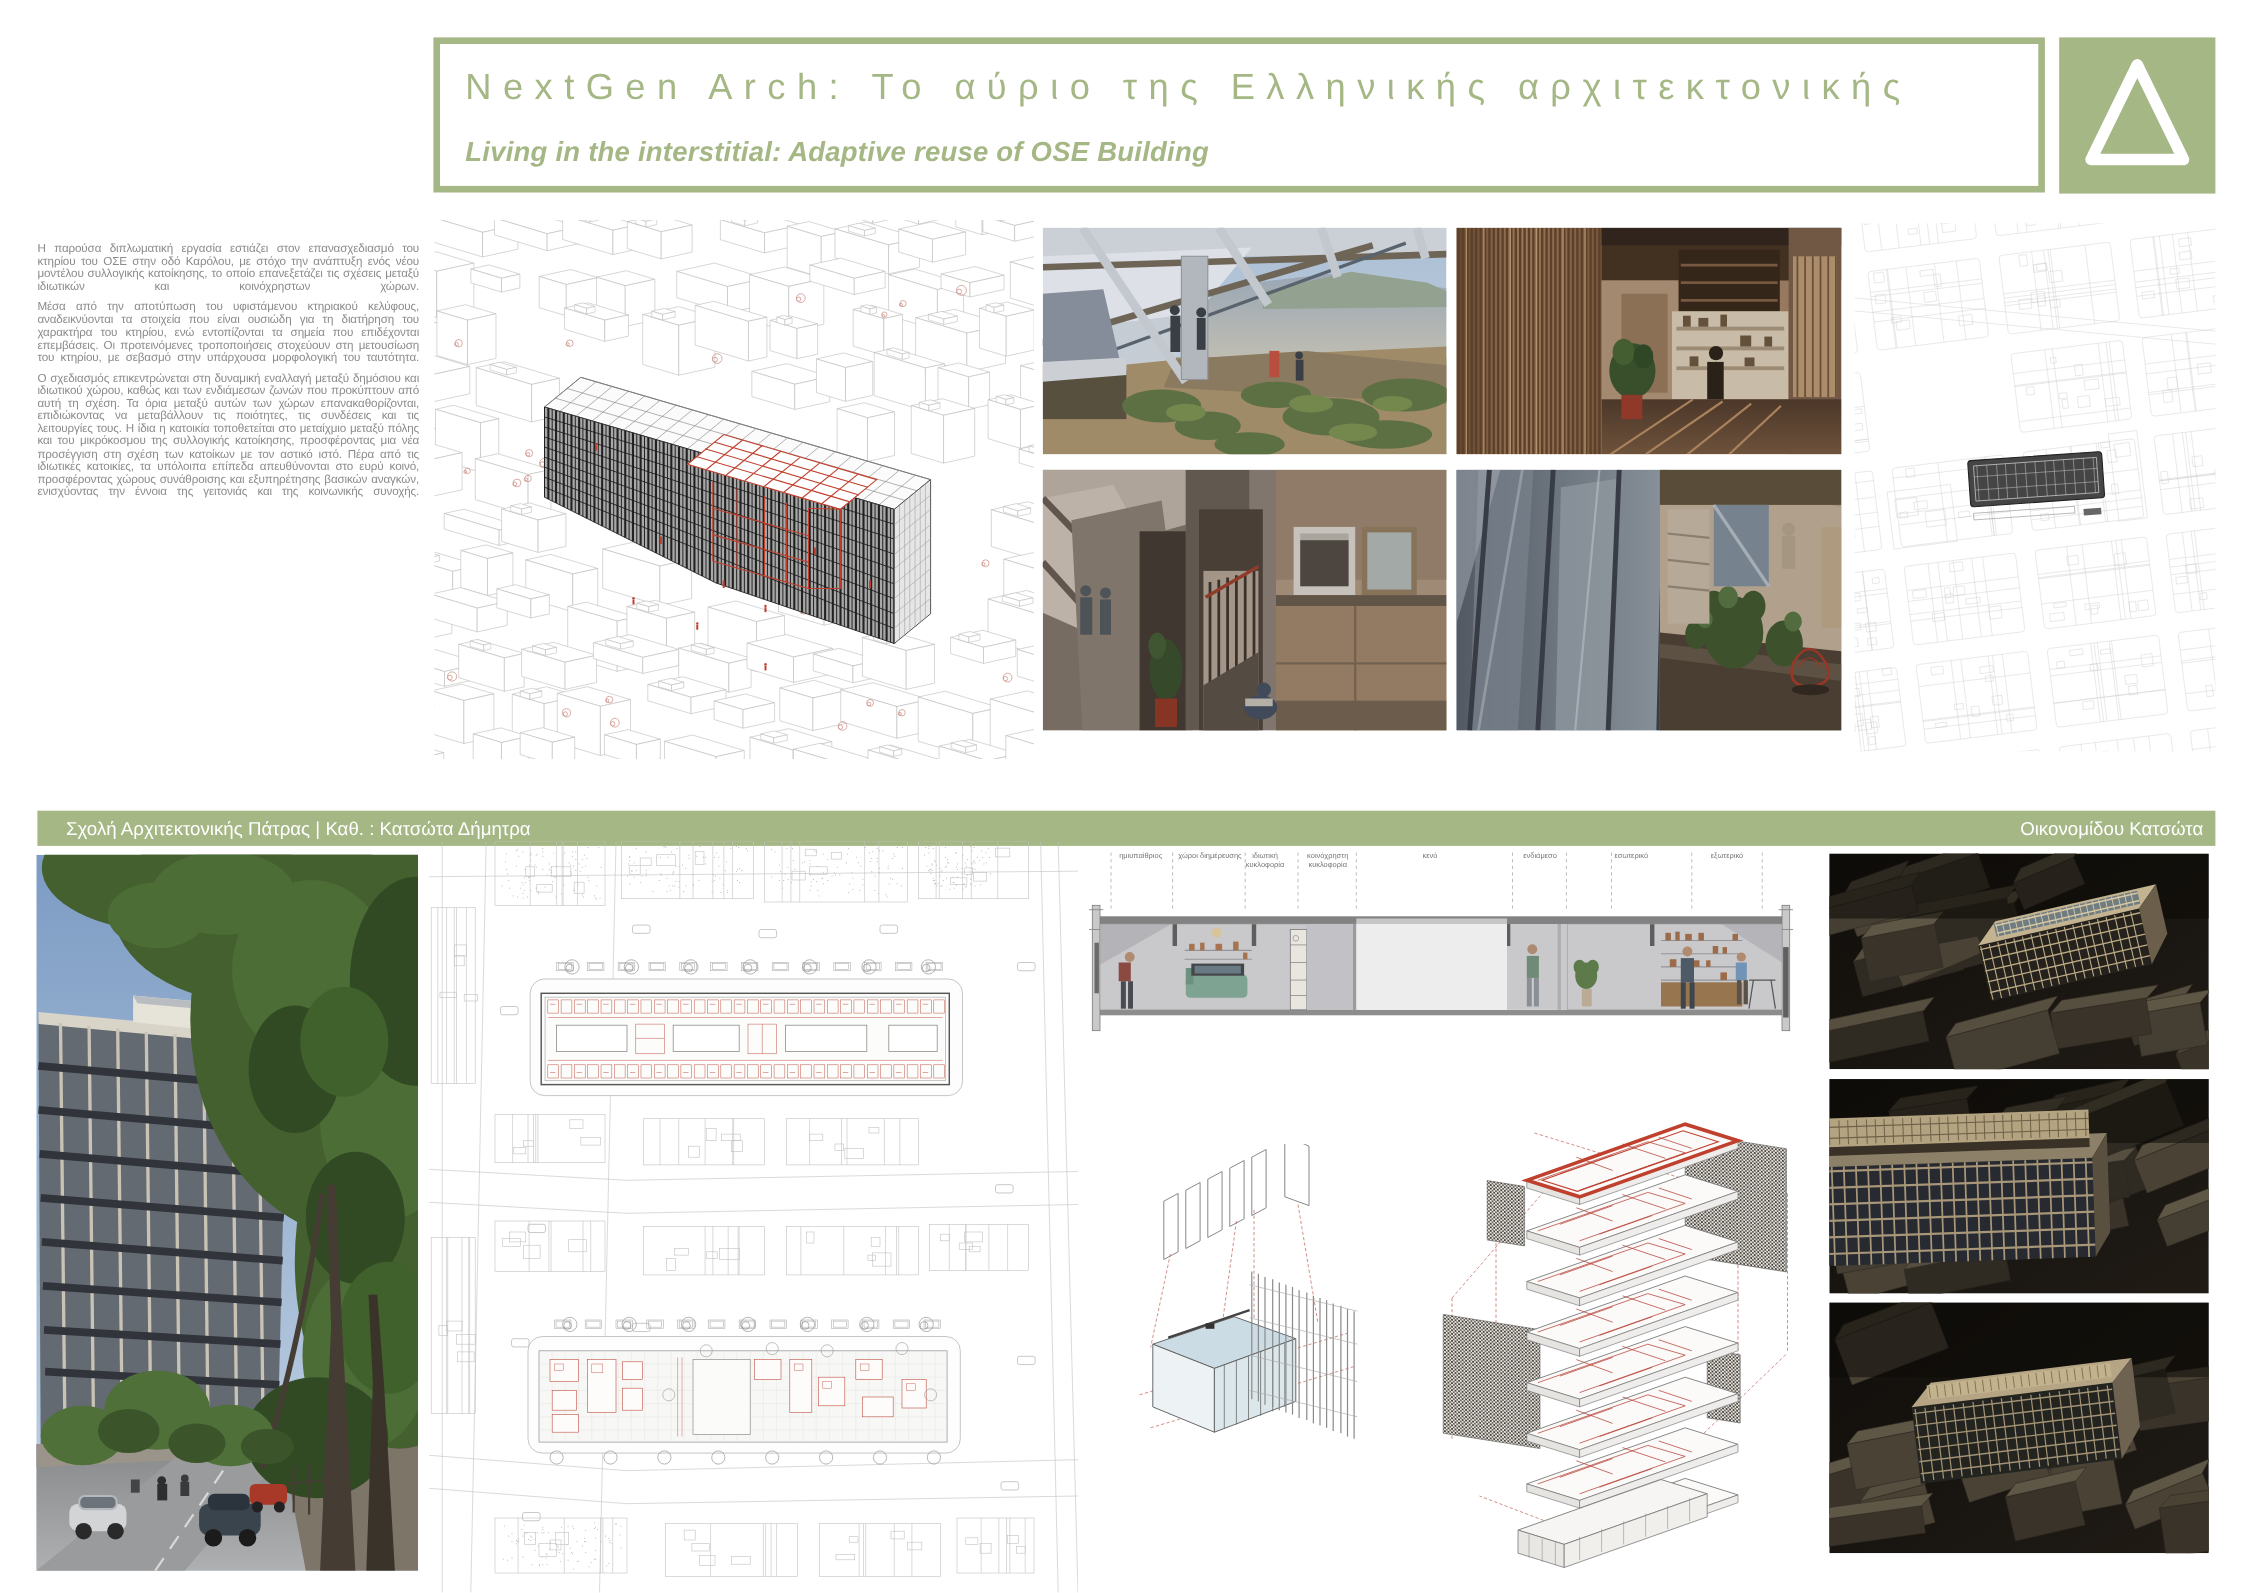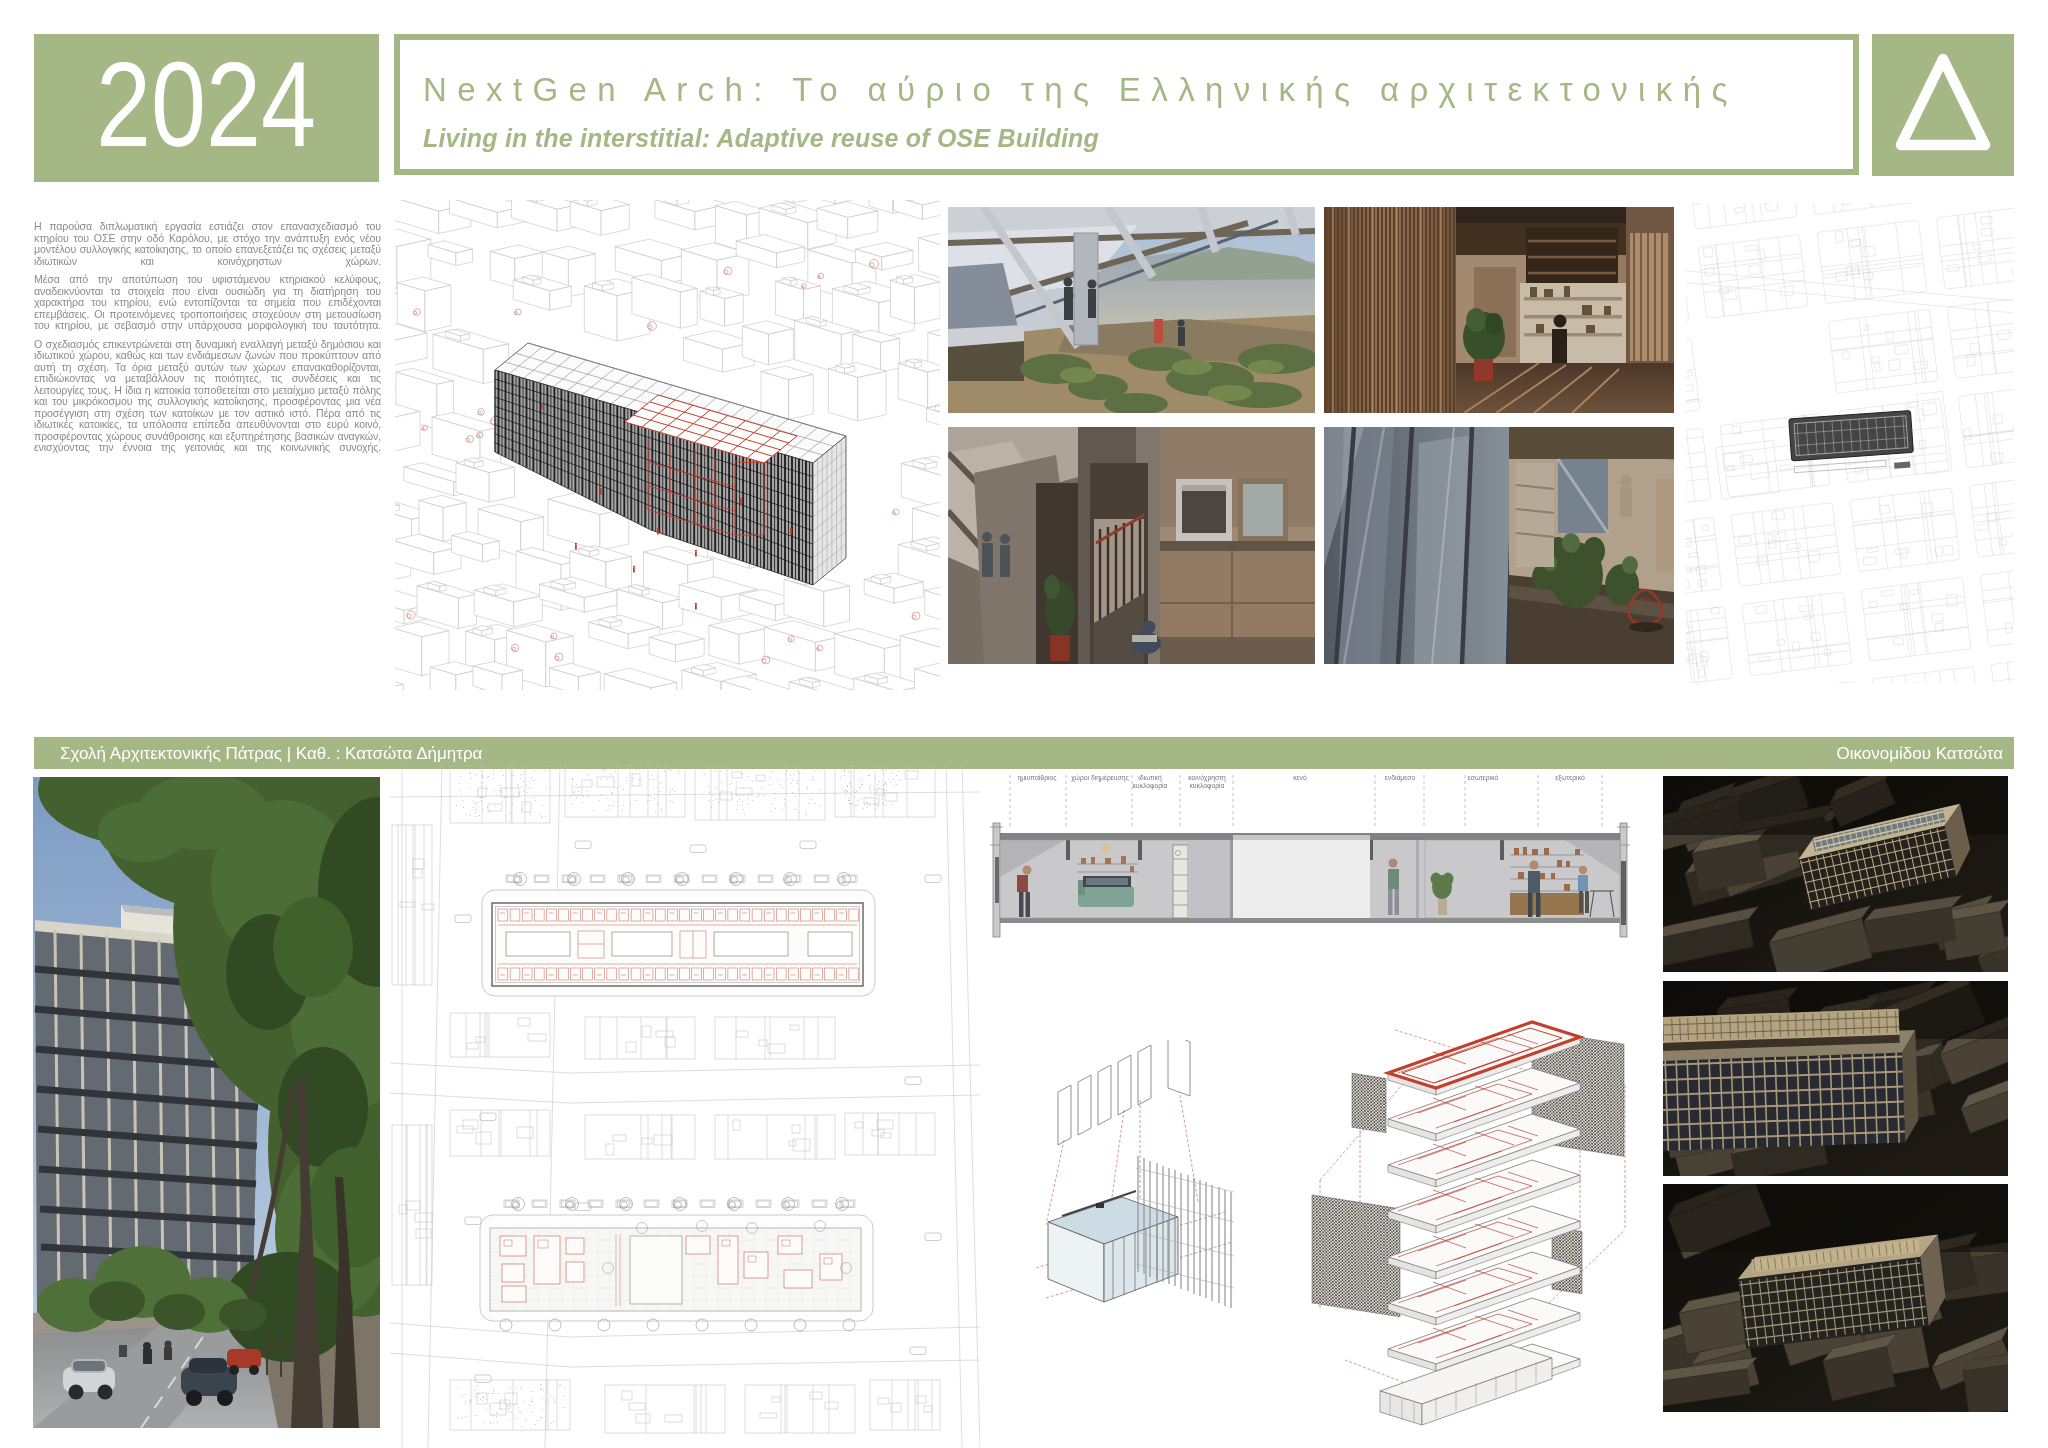--- a/index.html
+++ b/index.html
@@ -1,35 +1,32 @@
 <!DOCTYPE html>
 <html><head><meta charset="utf-8">
 <style>
 html,body{margin:0;padding:0;background:#ffffff;}
 #board{position:relative;width:2048px;height:1448px;background:#fff;overflow:hidden;
   font-family:"Liberation Sans", sans-serif;}
 .abs{position:absolute;}
 .yearbox{left:34px;top:34px;width:345px;height:148px;background:#a5b785;}
 .titlebox{left:394px;top:34px;width:1453px;height:129px;border:6px solid #a5b785;background:#fff;}
-.t1{position:absolute;left:23px;top:31px;color:#a5b785;font-size:33px;letter-spacing:10.4px;white-space:nowrap;}
+.t1{position:absolute;left:23px;top:20px;color:#a5b785;font-size:33px;letter-spacing:10.4px;white-space:nowrap;}
 .t2{position:absolute;left:23px;top:84px;color:#a5b785;font-size:25px;font-weight:bold;letter-spacing:0.2px;white-space:nowrap;font-style:italic;}
 .deltabox{left:1872px;top:34px;width:142px;height:142px;background:#a5b785;}
 .abstract{left:34px;top:201px;width:347px;color:#8b8b8b;font-size:10.6px;line-height:11.5px;letter-spacing:-0.12px;
   text-align:justify;text-align-last:justify;margin-top:20px;}
 .abstract p{margin:0 0 7px 0;}
 .band{left:34px;top:737px;width:1980px;height:32px;background:#a5b785;color:#fff;font-size:17px;}
 .band .bl{position:absolute;left:26px;top:7px;}
 .band .br{position:absolute;right:11px;top:7px;}
 .ph{overflow:hidden;}
 </style></head><body>
 <div id="board">
 
-<div class="abs yearbox"><svg width="345" height="148">
-        <text x="62" y="112" textLength="220" lengthAdjust="spacingAndGlyphs" font-size="120" font-family="Liberation Sans, sans-serif" fill="#fff">2024</text>
-      </svg></div>
 
 <div class="abs titlebox">
       <div class="t1">NextGen Arch: Το αύριο της Ελληνικής αρχιτεκτονικής</div>
       <div class="t2">Living in the interstitial: Adaptive reuse of OSE Building</div>
     </div>
 
 <div class="abs deltabox"><svg width="142" height="142">
         <path d="M71 25 L113 111 L29 111 Z" fill="none" stroke="#fff" stroke-width="10.5" stroke-linejoin="round"></path>
       </svg></div>
 

